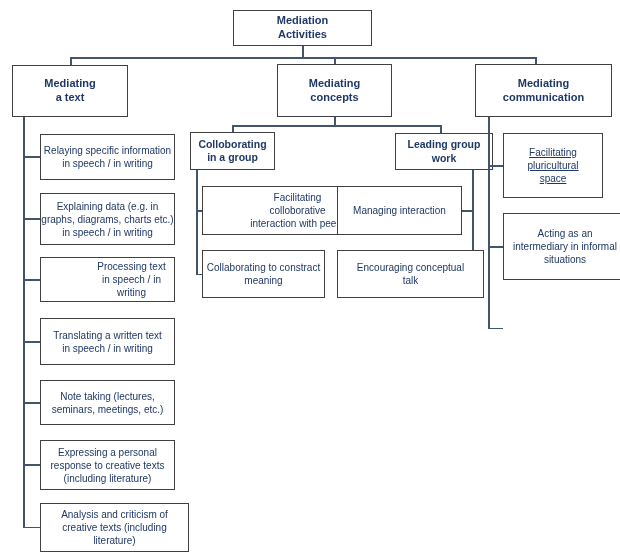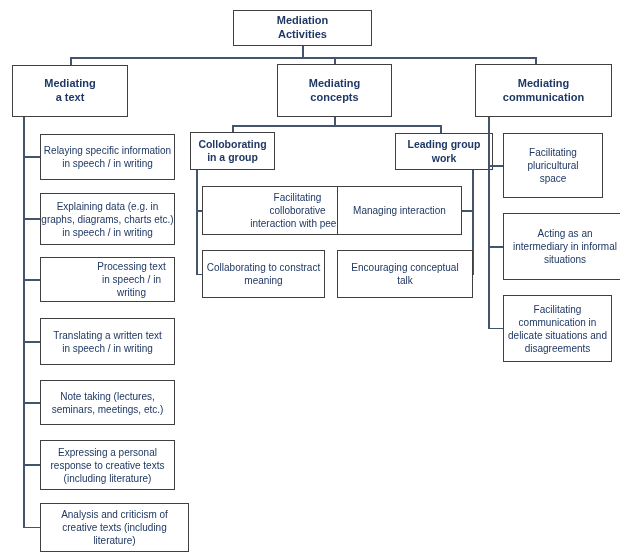--- a/index.html
+++ b/index.html
@@ -125,39 +125,33 @@
 meaning</span>
   </div>
 
   <div class="line" style="left:472px;top:170px;width:1.5px;height:105px;"></div>
   <div class="line" style="left:462px;top:210px;width:11px;height:1.5px;"></div>
   <div class="line" style="left:462px;top:273.5px;width:11px;height:1.5px;"></div>
 
   <div class="node leaf" style="left:337px;top:186px;width:125px;height:49px;">
     <span class="label">Managing interaction</span>
   </div>
-  <div class="node leaf" style="left:337px;top:250px;width:136px;height:48px;">
+  <div class="node leaf" style="left:337px;top:250px;width:147px;height:48px;">
     <span class="label">Encouraging conceptual
 talk</span>
   </div>
 
   <div class="line" style="left:488px;top:117px;width:1.5px;height:212px;"></div>
   <div class="line" style="left:488px;top:165px;width:15px;height:1.5px;"></div>
   <div class="line" style="left:488px;top:246px;width:15px;height:1.5px;"></div>
   <div class="line" style="left:488px;top:327.5px;width:15px;height:1.5px;"></div>
 
-  <div class="node leaf" style="left:503px;top:133px;width:100px;height:65px;">
+  <div class="node leaf" style="left:503px;top:133px;width:100px;height:65px;text-decoration:underline;">
     <span class="label">Facilitating pluricultural
 space</span>
   </div>
   <div class="node leaf" style="left:503px;top:213px;width:124px;height:67px;">
     <span class="label">Acting as an
 intermediary in informal
 situations</span>
   </div>
-  <div class="node leaf" style="left:503px;top:295px;width:109px;height:67px;">
-    <span class="label">Facilitating
-communication in
-delicate situations and
-disagreements</span>
-  </div>
 
 </div>
 
 </body></html>

